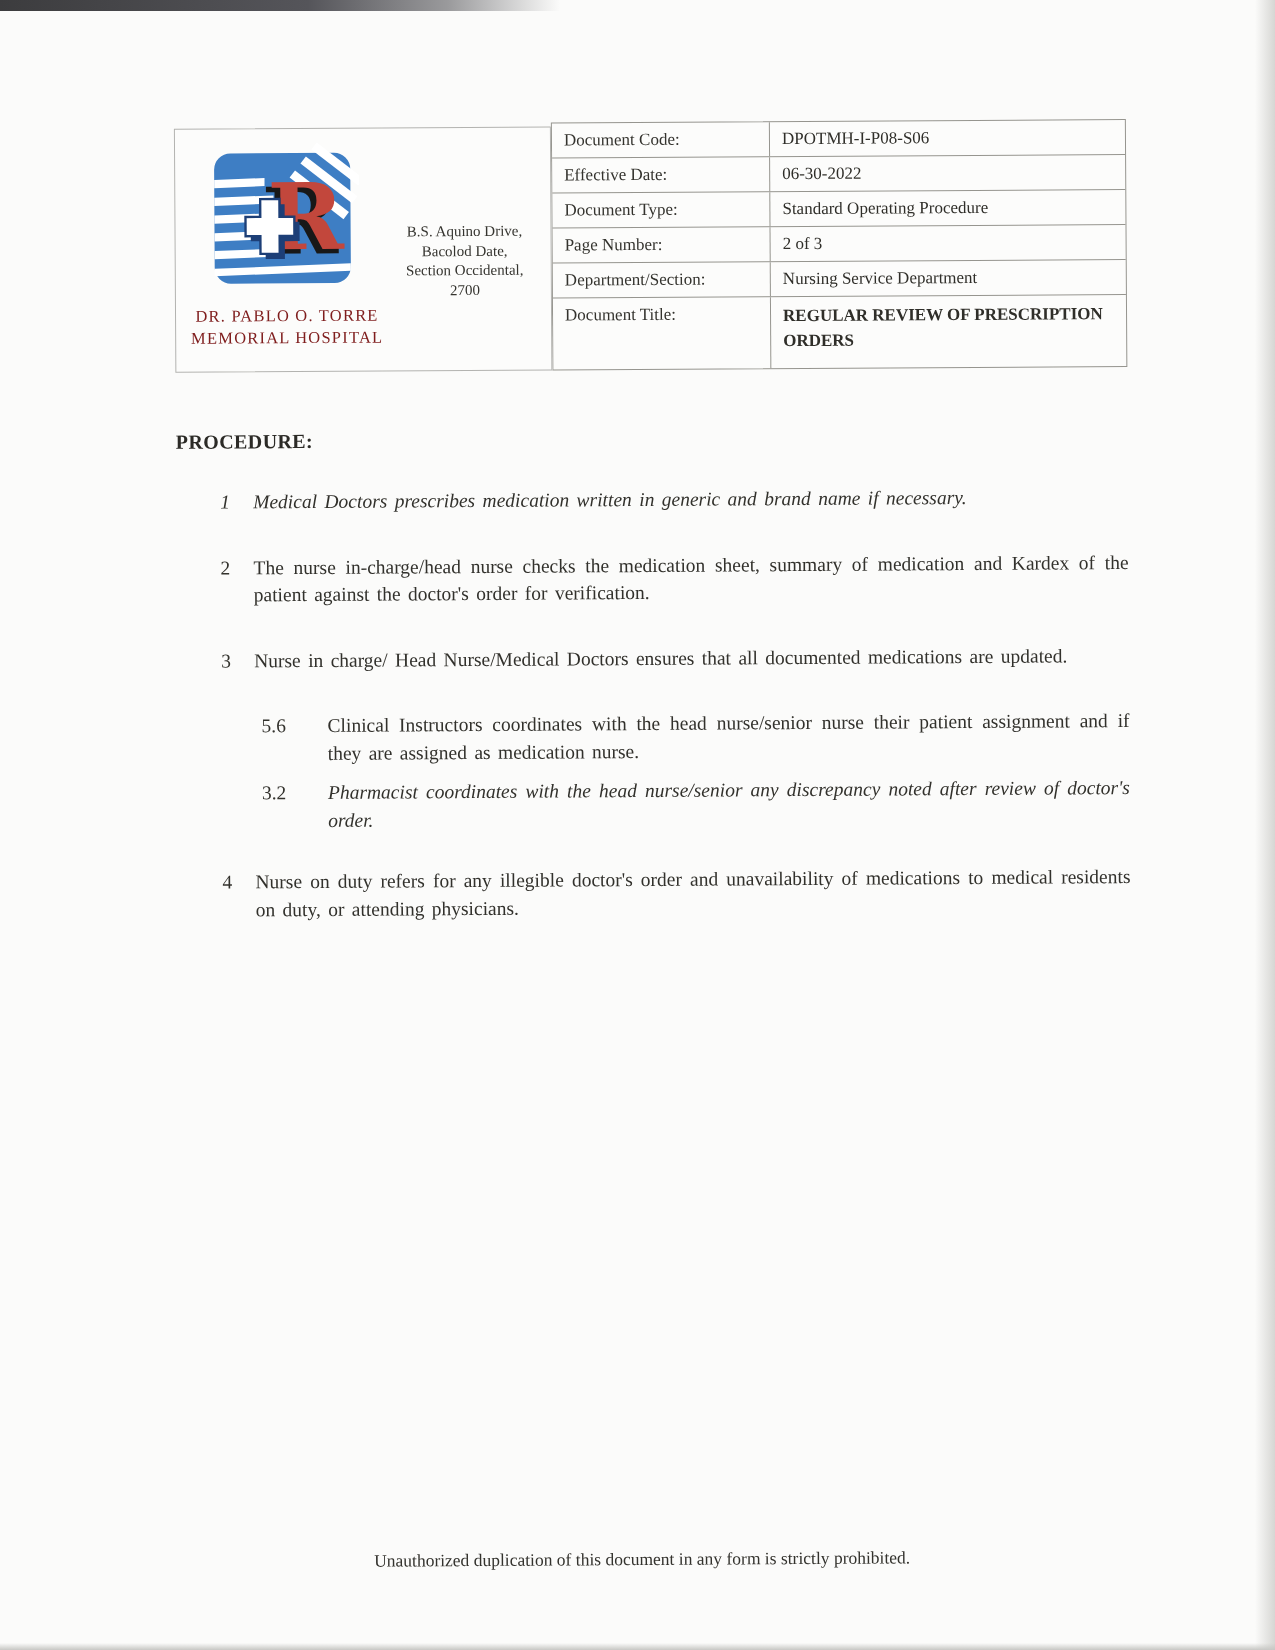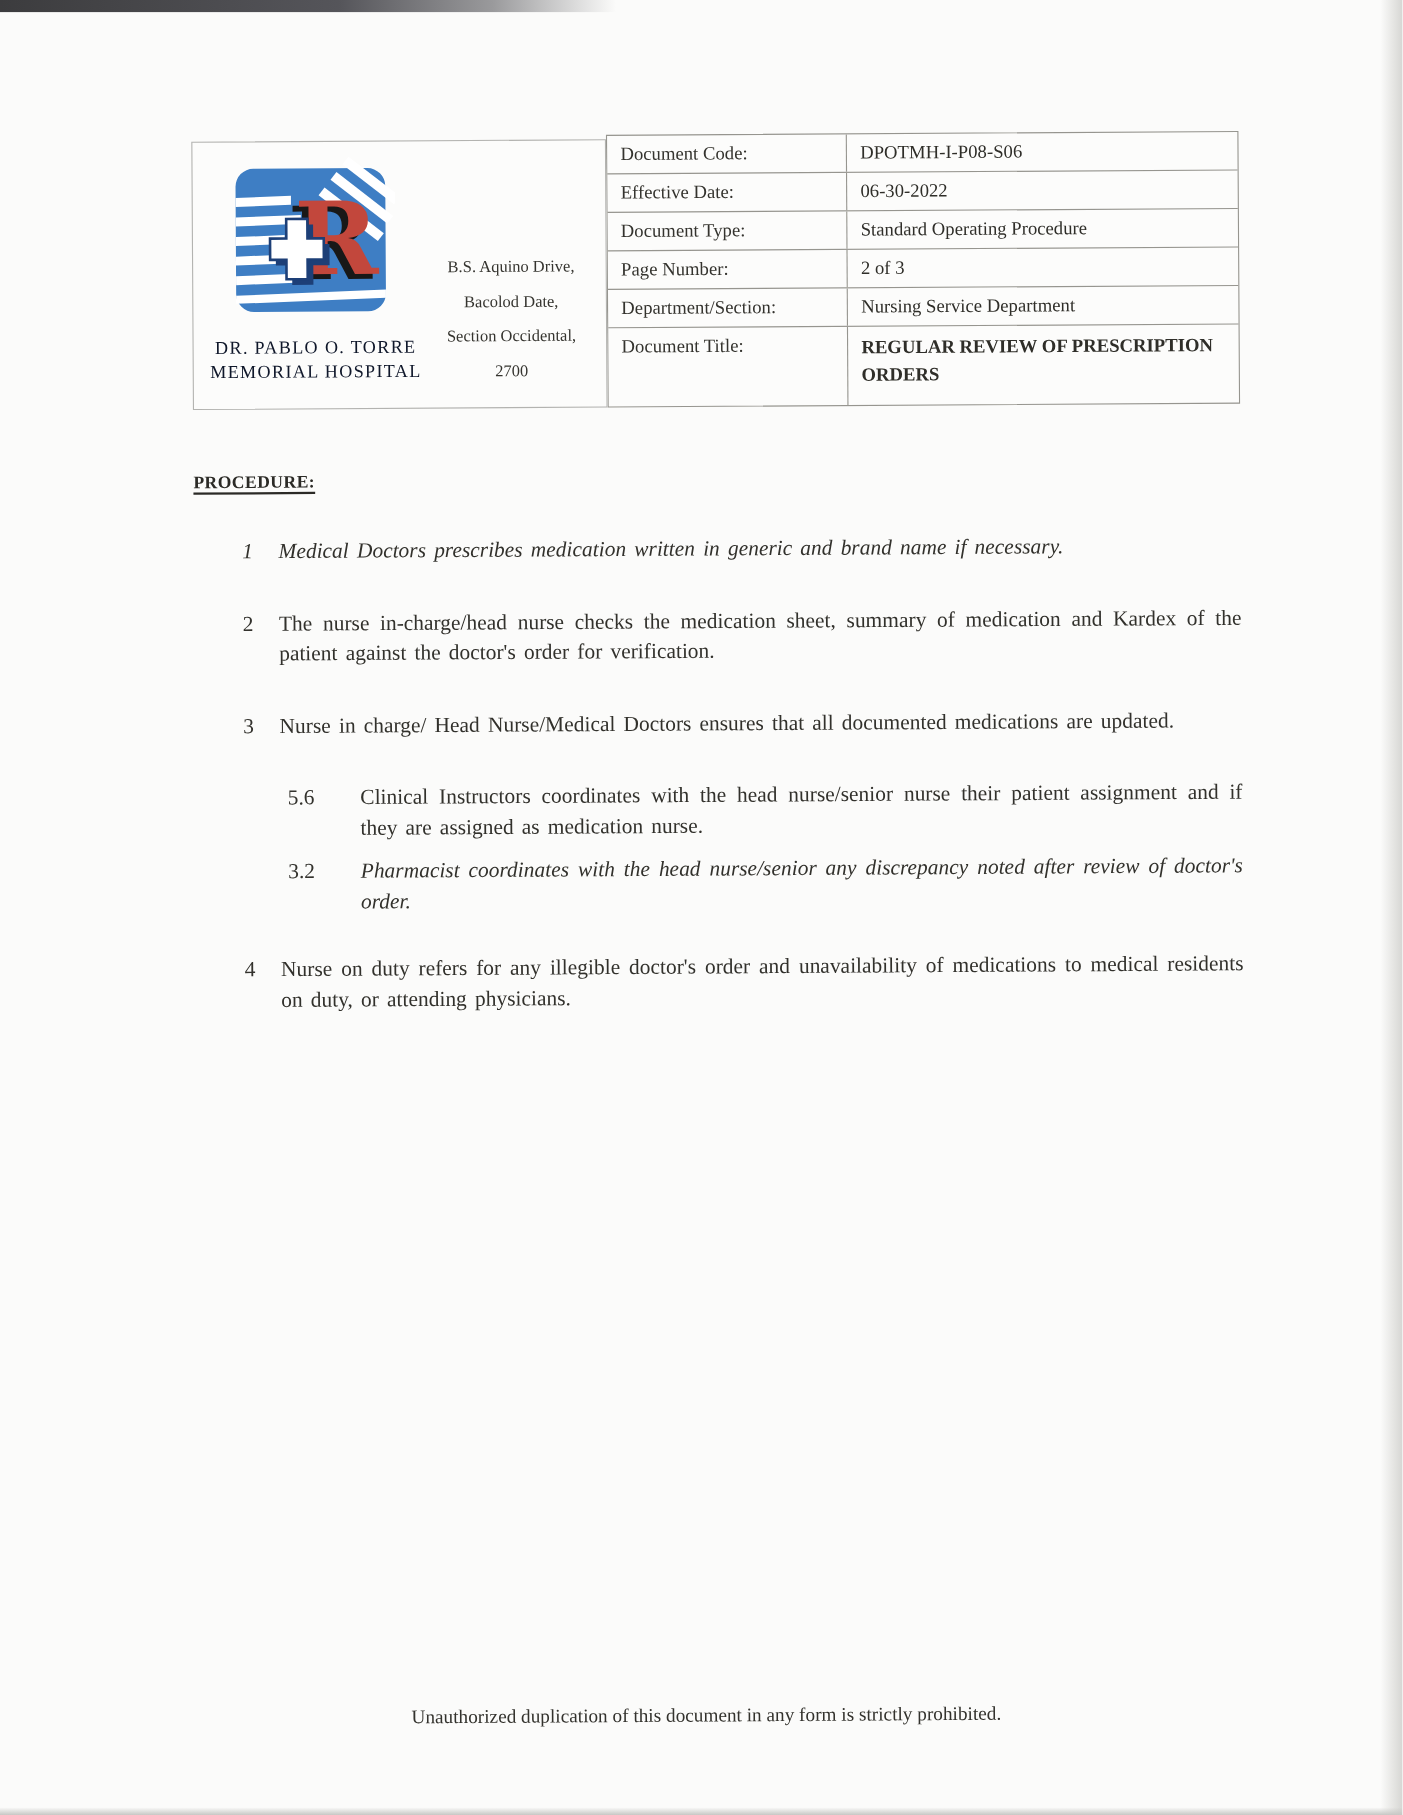--- a/index.html
+++ b/index.html
@@ -42,28 +42,28 @@
   .letterhead-cell{
     position:relative;
     width:377px;min-height:244px;
     border:1px solid #b3b3b0;
     background:#fcfcfb;
     box-sizing:border-box;
   }
   .logo-wrap{position:absolute;left:36px;top:12px;width:148px;height:160px;}
   .hospital-name{
     position:absolute;left:2px;top:176px;width:218px;
-    text-align:center;color:#0f172a;
+    text-align:center;color:#7f1d1d;
     font-size:16.5px;letter-spacing:1.2px;line-height:1.35;
   }
   .address{
     position:absolute;left:218px;top:94px;width:142px;
     text-align:center;font-size:15px;line-height:1.3;color:#35342f;
   }
-  .address span{display:block;margin-top:12px;}
+  .address span{display:block;}
 
   .meta-table{
     flex:1;
     border:1px solid #96958f;
     border-left:1px solid #96958f;
     box-sizing:border-box;
     display:flex;flex-direction:column;
     background:#fcfcfb;
     margin-top:-4px;
     height:248px;
@@ -84,22 +84,21 @@
     flex:1;padding:0 6px 0 12px;
     display:flex;align-items:center;
     font-size:17px;color:#2f2e29;
   }
   .title-row .meta-label,.title-row .meta-value{align-items:flex-start;padding-top:7px;}
   .title-row .meta-value{font-weight:bold;line-height:1.45;}
 
   
   .procedure-heading{
     position:absolute;left:178px;top:428px;
-    font-size:16px;font-weight:bold;letter-spacing:0.4px;
-    text-decoration:underline;
+    font-size:20px;font-weight:bold;letter-spacing:0.4px;
     text-decoration-thickness:2px;
     text-underline-offset:4px;
     color:#2b2a26;
   }
   .procedure-list{
     position:absolute;left:178px;top:486px;width:952px;
   }
   .pitem{
     display:flex;
     padding-left:44px;

